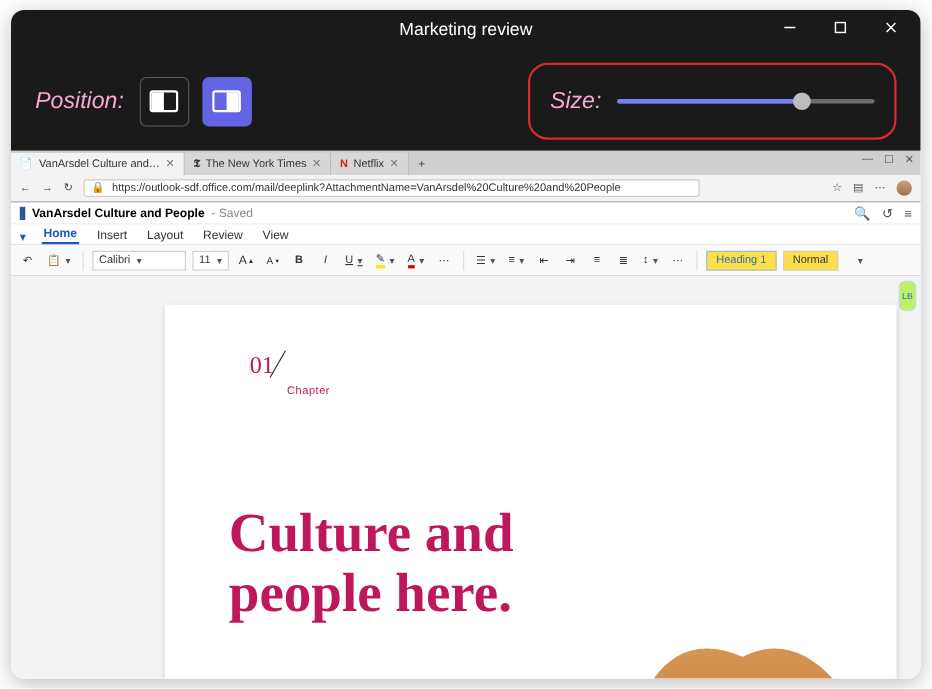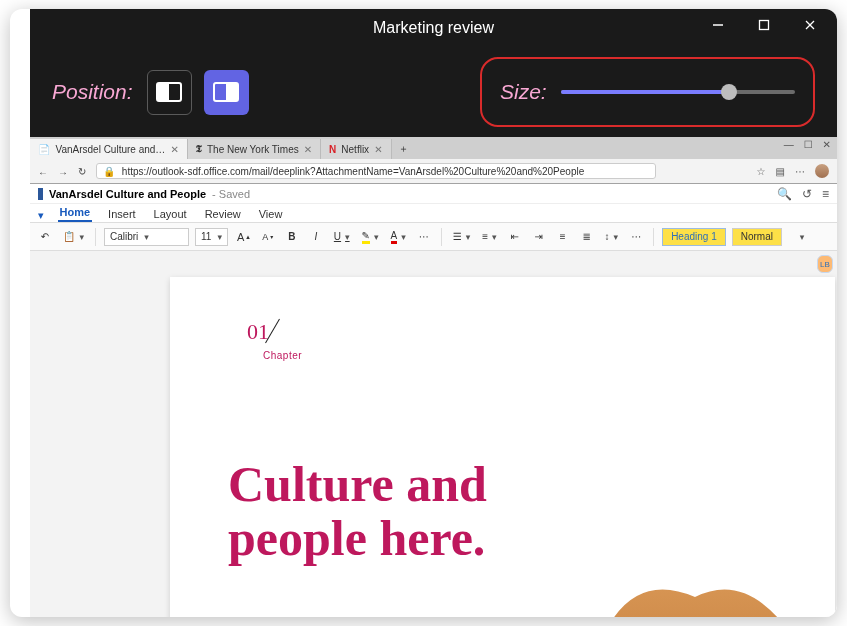--- a/index.html
+++ b/index.html
@@ -1,20 +1,20 @@
 <!DOCTYPE html>
 <html><head>
 <meta charset="utf-8">
 <style>
   * { box-sizing: border-box; margin: 0; padding: 0; }
   html, body { width: 847px; height: 626px; font-family: "Segoe UI", Arial, sans-serif; overflow: hidden; background:#fff;}
   .window {
     width: 827px; height: 608px; margin: 9px 10px; border-radius: 12px; overflow: hidden;
     background: #fff; box-shadow: 0 4px 20px rgba(0,0,0,0.25);
-    display: flex; flex-direction: column; position: relative; padding-left: 20px;
+    display: flex; flex-direction: column; position: relative;
   }
   
   .header {
     background: #1a1a1a; color: #fff; height: 128px; position: relative;
     flex: 0 0 128px;
   }
   .titlebar {
     height: 38px; display: flex; align-items: center; justify-content: center; position: relative;
     font-size: 16px; color: #fff;
   }
@@ -81,21 +81,21 @@
   .canvas { flex:1; background:#f3f3f3; position:relative; overflow:hidden;}
   .page { position:absolute; left:140px; top:26px; width:665px; height:600px; background:#fff; box-shadow:0 2px 6px rgba(0,0,0,.15);}
   .chapter { position:absolute; left:77px; top:40px; font-family: Georgia, 'Times New Roman', serif; color:#be185d; }
   .chno { font-size:22px; font-weight:500; }
   .chslash { display:inline-block; border-left:1px solid #222; height:28px; transform:rotate(30deg); margin:0 3px -6px 3px;}
   .chlabel { font-size:10px; font-family: "Segoe UI", Arial, sans-serif; letter-spacing:.5px;}
   .doctitle { position:absolute; left:58px; top:180px; font-family:Georgia,'Times New Roman',serif; font-weight:700; font-size:50px; line-height:1.08; color:#be185d;}
   .person {
     position:absolute; right:-20px; bottom:-10px; width:330px; height:300px;
   }
-  .badge { position:absolute; right:4px; top:4px; width:16px; height:18px; border-radius:6px; background:#fdba74; border:1px solid #c6d8f0; display:flex; align-items:center; justify-content:center; font-size:8px; color:#2f6fb8;}
+  .badge { position:absolute; right:4px; top:4px; width:16px; height:28px; border-radius:6px; background:#bef264; border:1px solid #c6d8f0; display:flex; align-items:center; justify-content:center; font-size:8px; color:#2f6fb8;}
   .caret::after { content:"▾"; font-size:9px; color:#555; margin-left:2px;}
   .bold { font-weight:700;}
   .ital { font-style:italic;}
   .und  { text-decoration:underline;}
 </style>
 </head>
 <body>
 
 <div class="window">
 
@@ -243,21 +243,21 @@
         <span class="stylebox h1">Heading 1</span>
         <span class="stylebox">Normal</span>
         <span class="rbtn caret" style="margin-left:4px;"></span>
       </div>
 
       <div class="canvas">
         <div class="badge">LB</div>
         <div class="page">
           <div class="chapter">
             <span class="chno">01</span><span class="chslash"></span><br>
-            <span class="chlabel" style="margin-left:16px;">Chapter</span>
+            <span class="chlabel" style="margin-left:34px;">Chapter</span>
           </div>
           <div class="doctitle">
             <span>Culture and</span><br><span>people here.</span>
           </div>
           <svg class="person" viewBox="0 0 330 300">
             <defs>
               <radialGradient id="skin" cx="50%" cy="40%" r="60%">
                 <stop offset="0%" stop-color="#f4d4bf"></stop>
                   <stop offset="100%" stop-color="#e0b096"></stop>
               </radialGradient>

